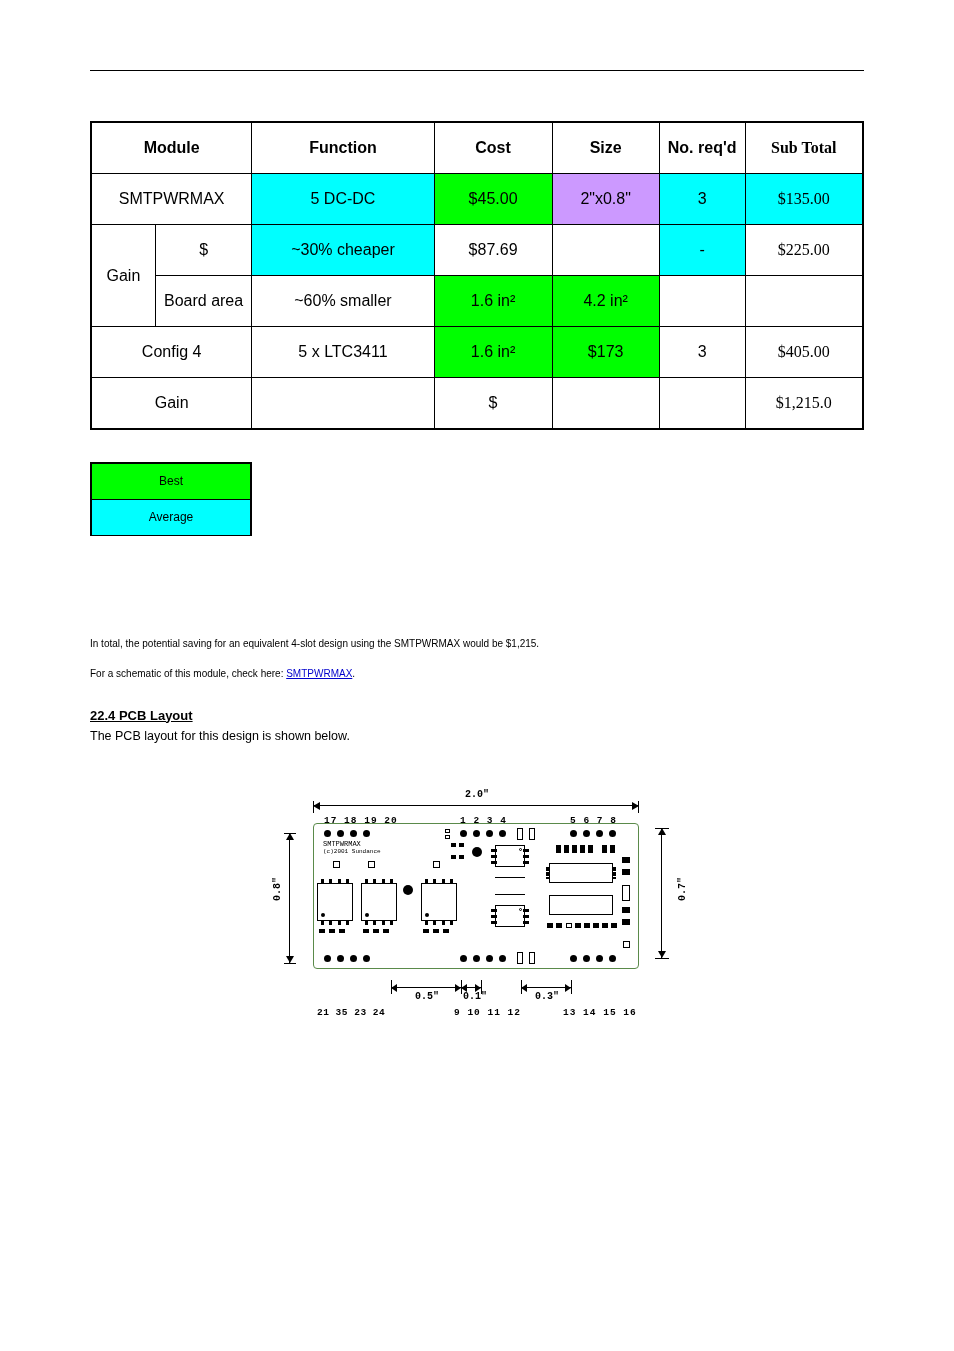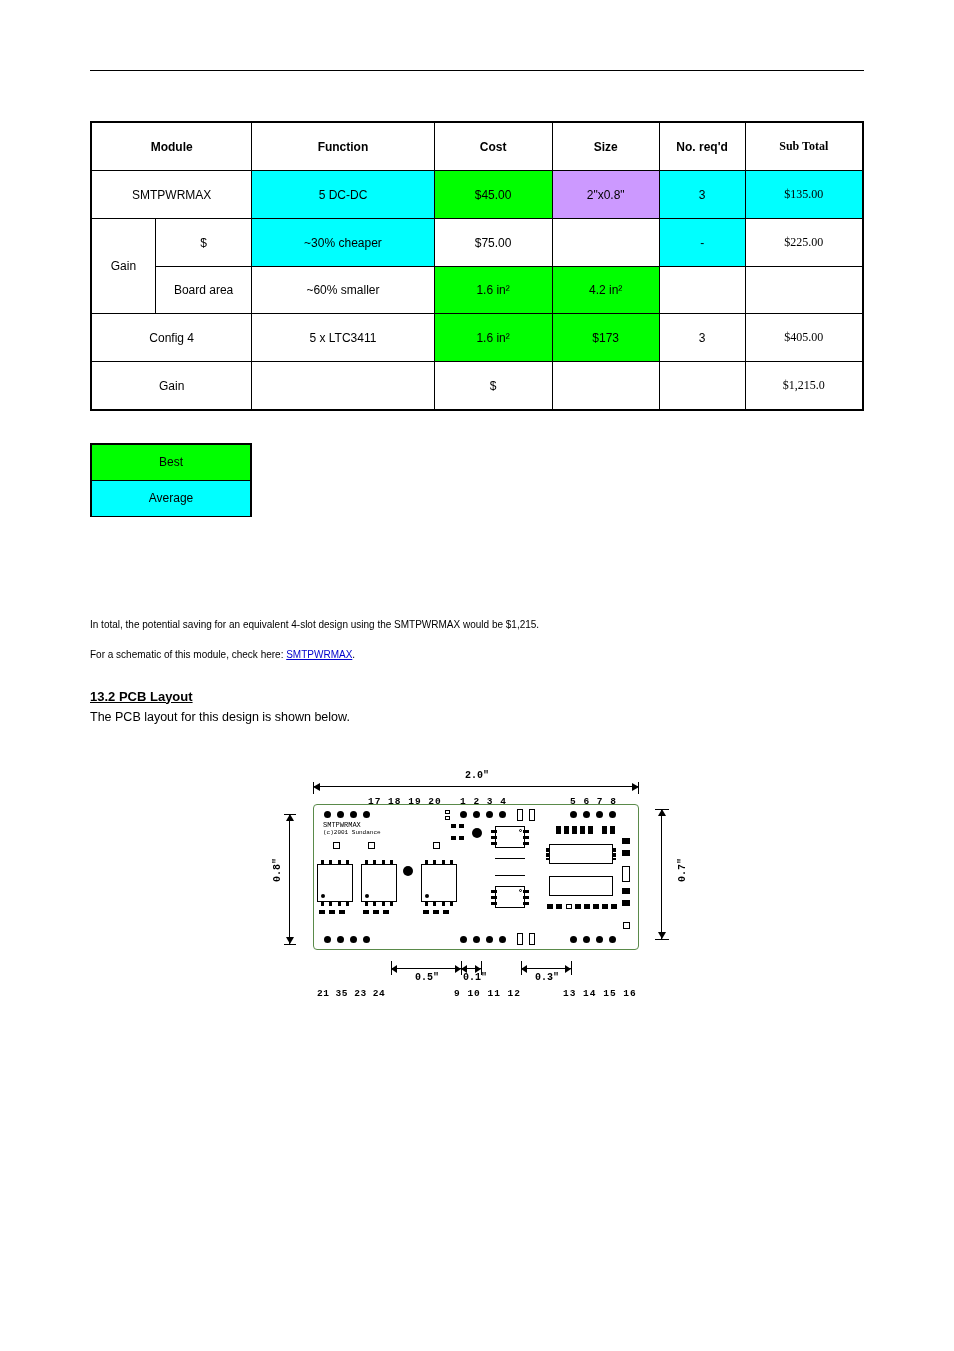--- a/index.html
+++ b/index.html
@@ -22,21 +22,21 @@
     margin: 25px 0 50px 0;
   }
   
   table.main {
     border-collapse: collapse;
     width: 100%;
     margin-bottom: 32px;
   }
   table.main td, table.main th {
     border: 1px solid #000;
-    font-size: 12px;
+    font-size: 16px;
     padding: 16px 6px;
     text-align: center;
     vertical-align: middle;
   }
   table.main .thick-top { border-top: 2.5px solid #000; }
   table.main .thick-bottom { border-bottom: 2.5px solid #000; }
   table.main .thick-left { border-left: 2.5px solid #000; }
   table.main .thick-right { border-right: 2.5px solid #000; font-family: Liberation Serif, serif; }
   .hdr { font-weight: bold; height: 44px; }
   .row { height: 30px; }
@@ -211,21 +211,21 @@
       <td class="bg-green">$45.00</td>
       <td class="bg-violet">2"x0.8"</td>
       <td class="bg-cyan">3</td>
       <td class="bg-cyan thick-right">$135.00</td>
     </tr>
 
     <tr class="row">
       <td class="thick-left left-align" rowspan="2" style="width:60px">Gain</td>
       <td style="width:90px">$</td>
       <td class="bg-cyan">~30% cheaper</td>
-      <td>$75.00</td>
+      <td>$87.69</td>
       <td></td>
       <td class="bg-cyan">-</td>
       <td class="thick-right">$225.00</td>
     </tr>
 
     <tr class="row">
       <td>Board area</td>
       <td>~60% smaller</td>
       <td class="bg-green">1.6 in²</td>
       <td class="bg-green">4.2 in²</td>
@@ -262,21 +262,21 @@
           <td class="bg-cyan thick-left thick-right">Average</td>
         </tr>
   </tbody>
     </table>
 
   <p class="body">In total, the potential saving for an equivalent 4-slot design using the SMTPWRMAX would be $1,215.</p>
   <p class="body">
     <span>For a schematic of this module, check here: </span><a href="#">SMTPWRMAX</a><span>.</span>
   </p>
 
-  <h2 class="sect">13.2	PCB Layout</h2>
+  <h2 class="sect">22.4	PCB Layout</h2>
   <p class="under-sect">The PCB layout for this design is shown below.</p>
 
   <div class="diagram-wrap">
     <div class="diagram">
 
       <div class="dim-top-tick-l"></div>
       <div class="dim-top-tick-r"></div>
       <div class="dim-top-line"></div>
       <span class="dim-top-label">2.0"</span>
 
@@ -285,21 +285,21 @@
       <div class="dim-left-line"></div>
       <span class="dim-left-label">0.8"</span>
 
       <div class="dim-right-tick-t"></div>
       <div class="dim-right-tick-b"></div>
       <div class="dim-right-line"></div>
       <span class="dim-right-label">0.7"</span>
 
       <div class="board"></div>
 
-      <span class="pinlabel" style="left:47px;top:42px;margin-left:44px;">17 18 19 20</span>
+      <span class="pinlabel" style="left:47px;top:42px;">17 18 19 20</span>
       <span class="pinlabel" style="left:183px;top:42px;">1  2  3  4</span>
       <span class="pinlabel" style="left:293px;top:42px;">5  6  7  8</span>
 
       <div class="pinrow" style="left:47px;top:57px;">
           <div class="pin"></div>
           <div class="pin"></div>
           <div class="pin"></div>
           <div class="pin"></div>
         </div>
       <div class="pinrow" style="left:183px;top:57px;">

